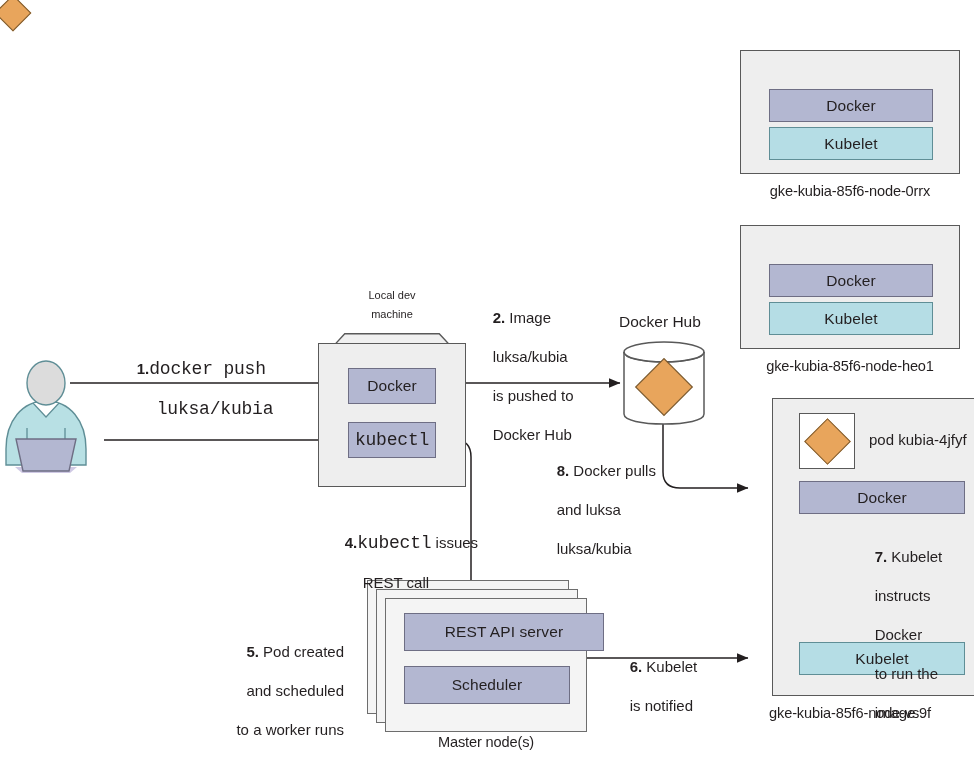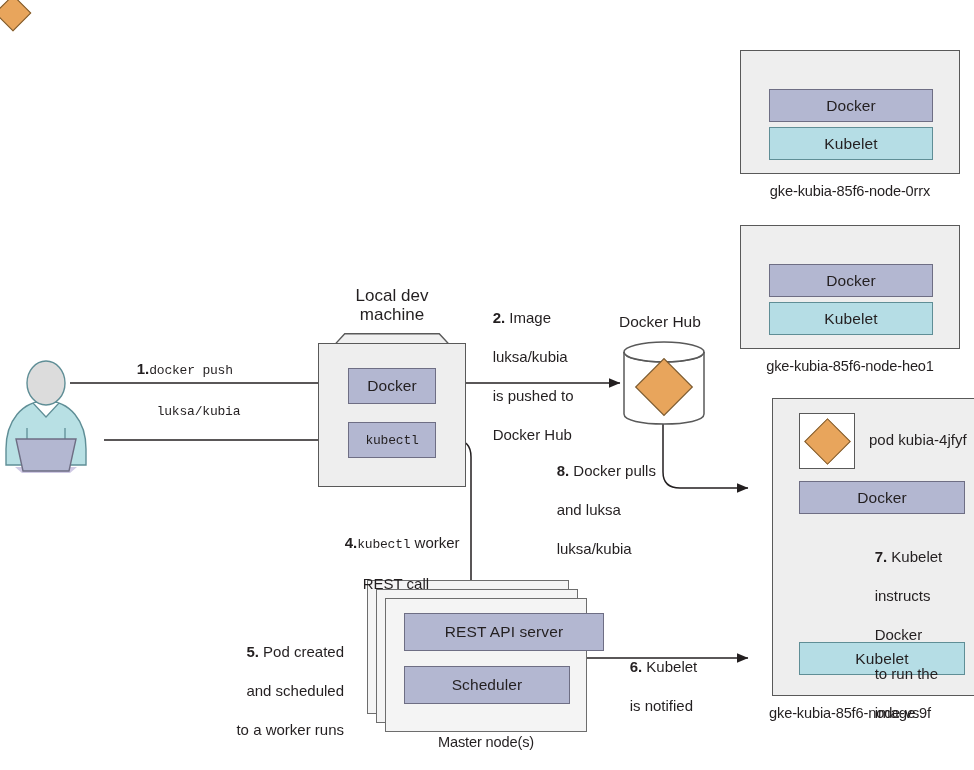--- a/index.html
+++ b/index.html
@@ -59,21 +59,21 @@
   .machine-lid {
     position: absolute; left: 0; top: 0;
     width: 100%; height: 14px;
   }
   .machine-body {
     position: absolute; left: 0; top: 11px;
     width: 100%; height: calc(100% - 11px);
     background: #eeeeee; border: 1.6px solid #595959;
   }
   .machine-title {
-    position: absolute; text-align: center; font-size: 17px; line-height: 19px;
+    position: absolute; text-align: center; font-size: 11px; line-height: 19px;
     white-space: nowrap;
   }
 
   
   .stack-card {
     position: absolute;
     background: #f4f4f4;
     border: 1.5px solid #6d6d6d;
   }
 
@@ -85,21 +85,21 @@
   .person { position: absolute; }
 
   
   .note {
     position: absolute;
     font-size: 15px;
     line-height: 19.5px;
     white-space: pre;
   }
   .note .num { font-weight: bold; }
-  .mono { font-family: "Liberation Mono", monospace; font-size: 13px; letter-spacing: -.2px; }
+  .mono { font-family: "Liberation Mono", monospace; font-size: 18px; letter-spacing: -.2px; }
   .ta-right { text-align: right; }
 </style>
 </head>
 <body>
 
 <div id="canvas">
 
   <svg class="wires" viewBox="0 0 974 770">
     <defs>
       <marker id="ah" markerWidth="9" markerHeight="9" refX="7.4" refY="3.2" orient="auto">
@@ -237,21 +237,21 @@
   <div class="note" style="left:476px; top:288px;">
     <span class="num">2.</span> <span>Image</span><br>
     <span>luksa/kubia</span><br>
     <span>is pushed to</span><br>
     <span>Docker Hub</span>
   </div>
   <div class="diamond" style="left:540px; top:283px; width:26px; height:26px;"></div>
 
 
   <div class="note" style="left:328px; top:513px;">
-    <span class="num">4.</span><span class="mono">kubectl</span><span> worker</span><br>
+    <span class="num">4.</span><span class="mono">kubectl</span><span> issues</span><br>
     <span style="margin-left:18px;">REST call</span>
   </div>
 
   <div class="note ta-right" style="left:164px; top:622px; width:180px;text-align:right;">
     <span class="num">5.</span> <span>Pod created</span><br>
     <span>and scheduled</span><br>
     <span>to a worker runs</span>
   </div>
 
   <div class="note" style="left:613px; top:637px;">

